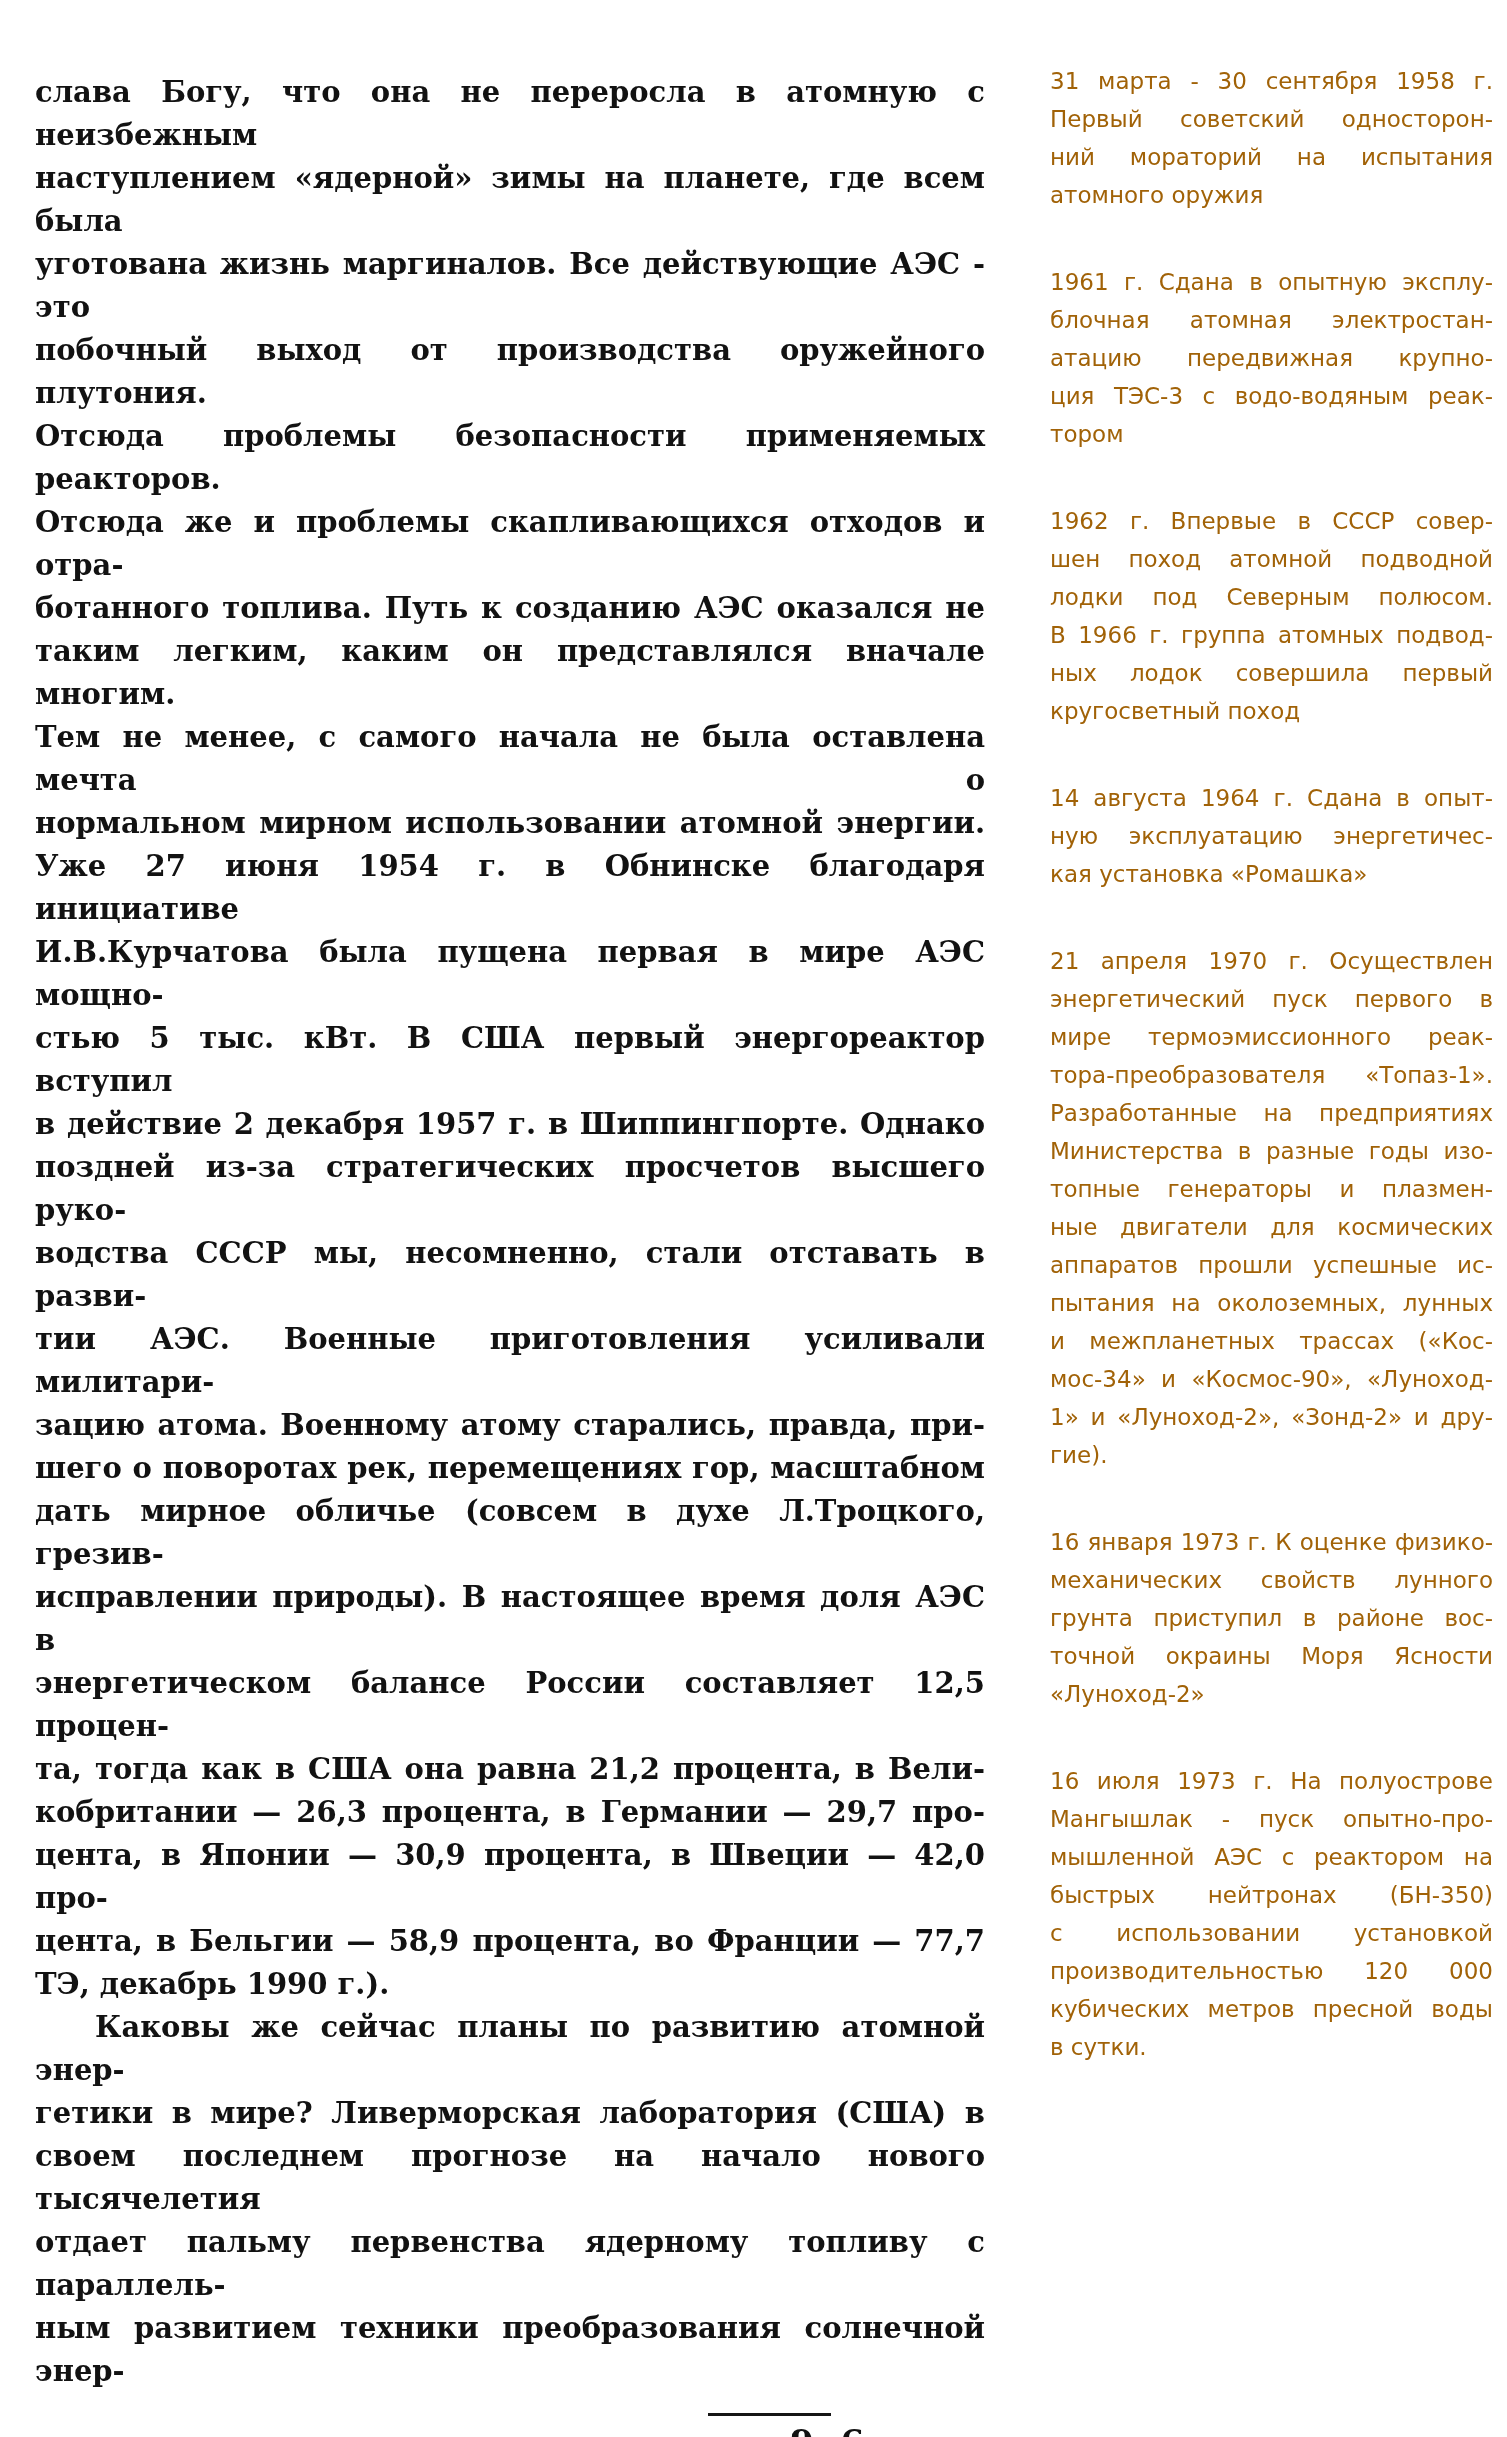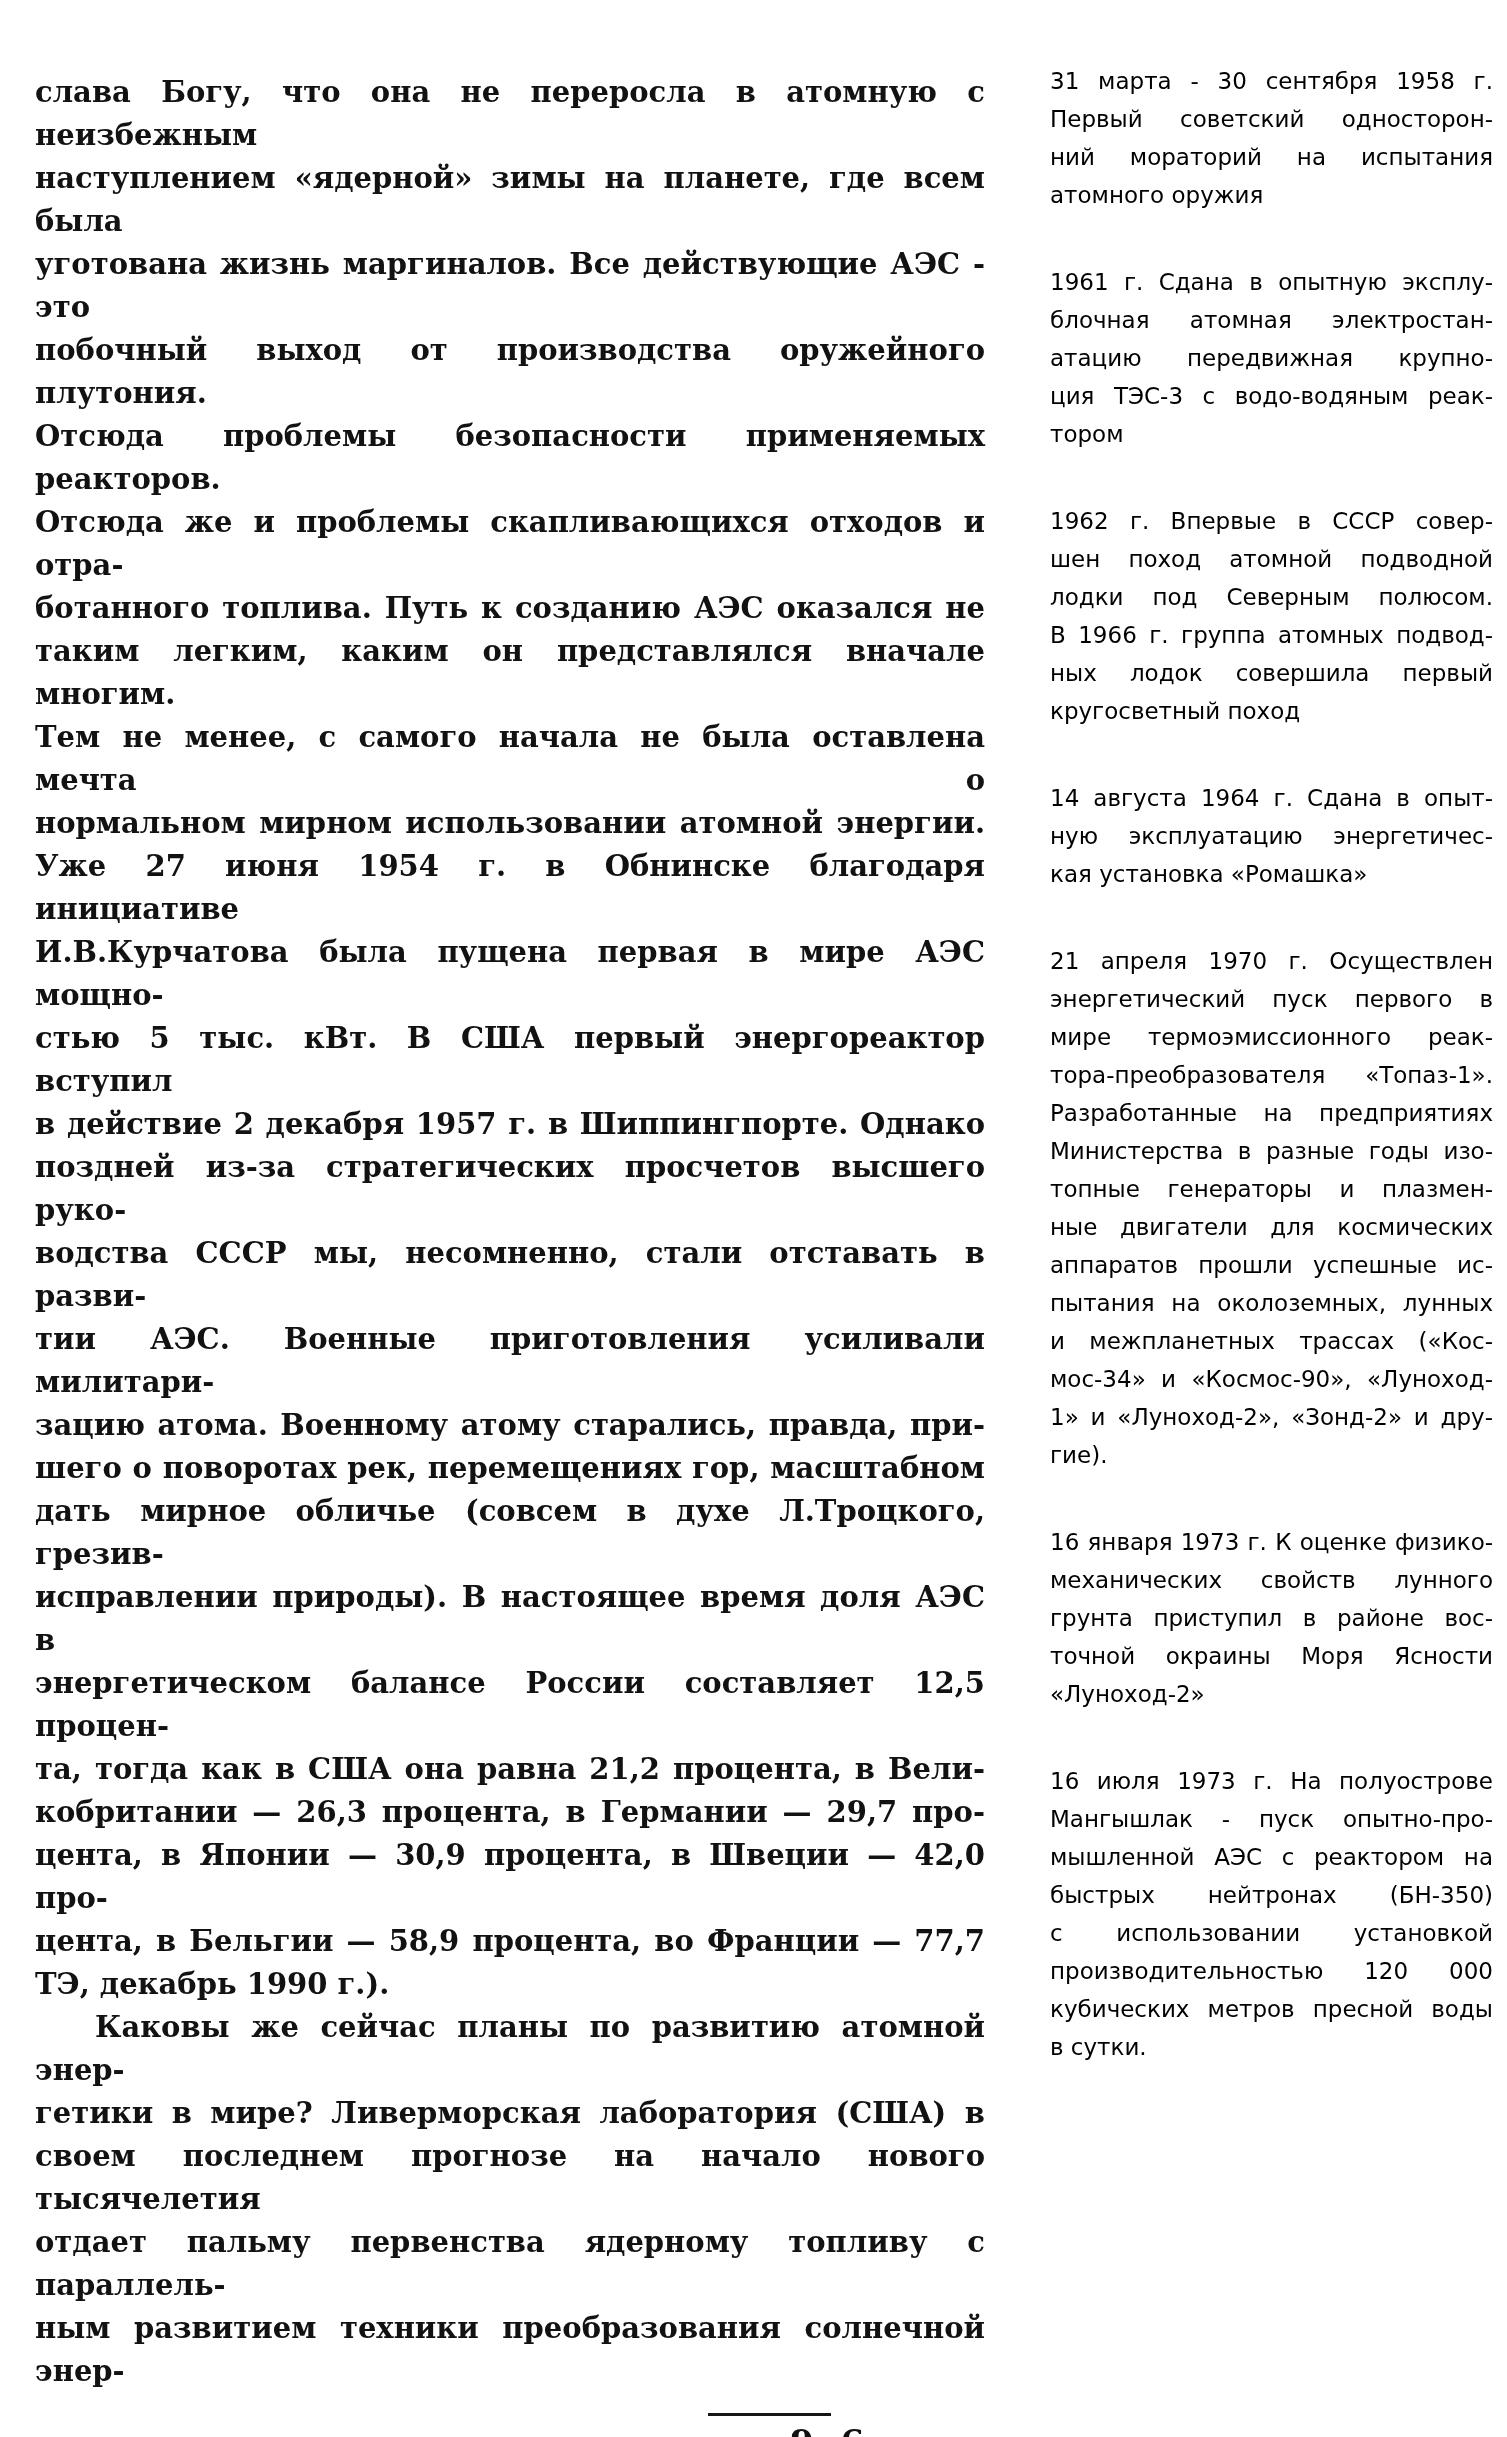--- a/index.html
+++ b/index.html
@@ -10,21 +10,21 @@
   }
   .page{position:absolute;inset:0;background:#ffffff;margin-top:36px;}
   .lcol{
     position:absolute;left:35px;top:35px;width:950px;
     font-family:"DejaVu Serif","Liberation Serif",serif;
     font-weight:700;font-size:29px;line-height:43px;color:#121212;
   }
   .rcol{
     position:absolute;left:1050px;top:26px;width:443px;
     font-family:"DejaVu Sans","Liberation Sans",sans-serif;
-    font-weight:500;font-size:23px;line-height:38px;color:#000000;
+    font-weight:500;font-size:23px;line-height:38px;color:#a16207;
   }
   .line{
     text-align:justify;
     text-align-last:justify;
     min-height:1em;
   }
   .line.ragged{text-align-last:left;}
   .line.indent{text-indent:60px;}
   .rcol .line.gap{margin-top:49px;}
   .footer-rule{

